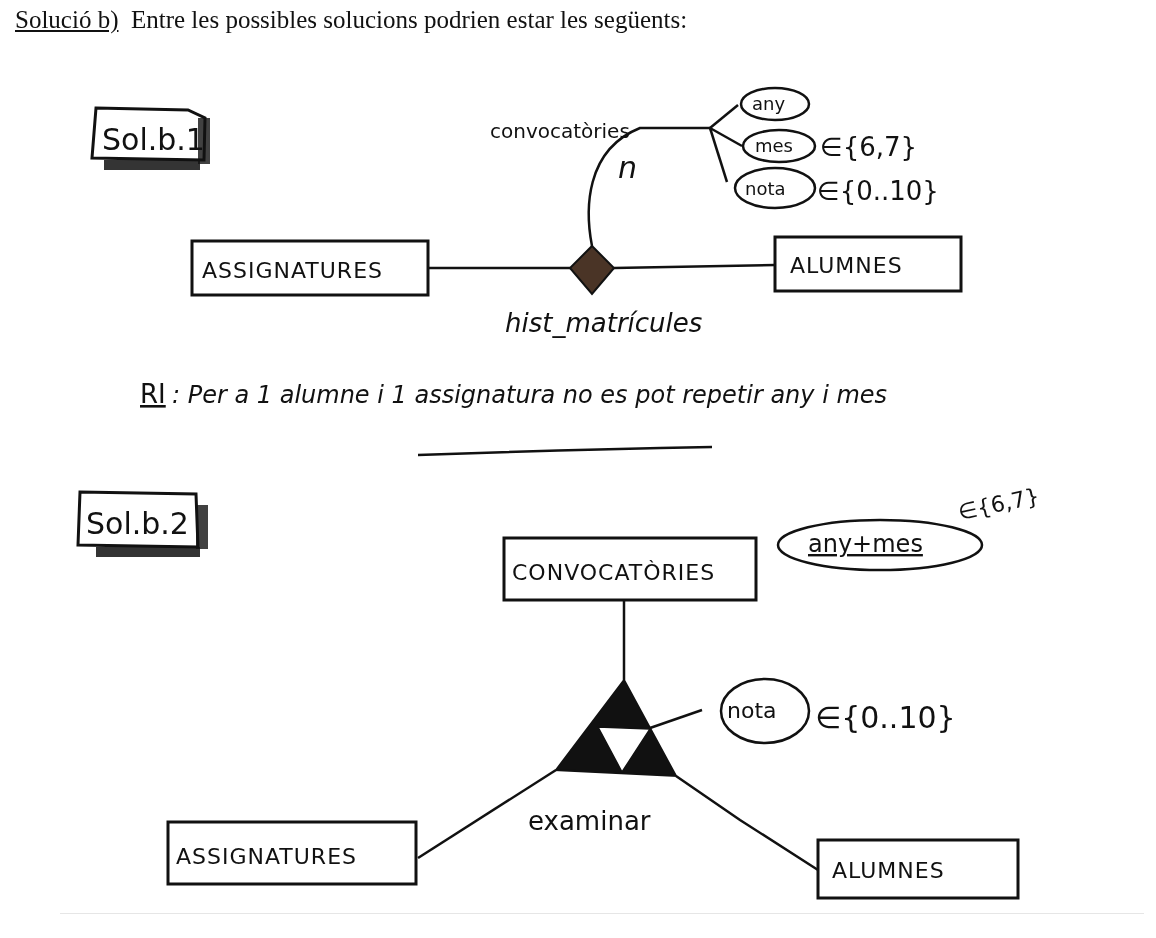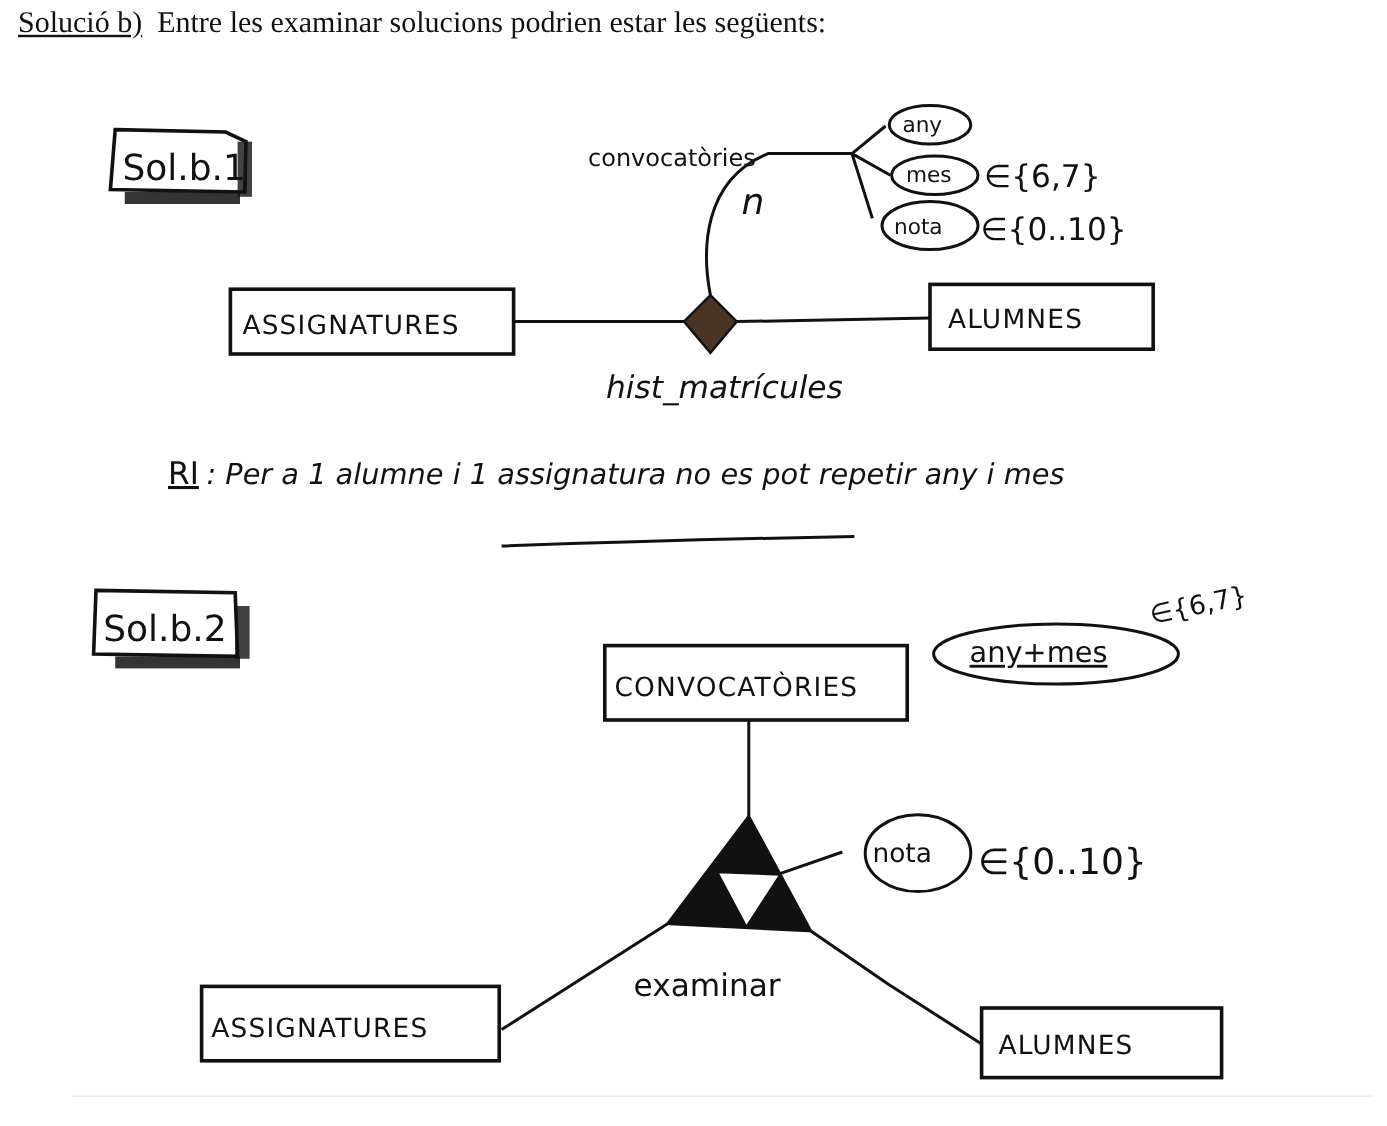--- a/index.html
+++ b/index.html
@@ -9,21 +9,21 @@
   svg.diagram { position: absolute; left: 0; top: 0; }
   .hand { font-family: "DejaVu Sans", sans-serif; fill: #111; }
   .entity-text { font-family: "DejaVu Sans", sans-serif; font-size: 22px; letter-spacing: 1px; fill: #111; }
   .bottom-rule { position: absolute; left: 60px; right: 12px; top: 913px; height: 1px; background: #e6e6e6; }
 </style>
 </head>
 <body>
 
 <div class="header">
   <span class="u">Solució b)</span>&nbsp;
-  <span>Entre les examinar solucions podrien estar les següents:</span>
+  <span>Entre les possibles solucions podrien estar les següents:</span>
 </div>
 
 <svg class="diagram" width="1156" height="938" viewBox="0 0 1156 938">
 
   <g>
     <path d="M96 108 L188 110 L205 118 L204 160 L92 158 Z" fill="none" stroke="#111" stroke-width="3"></path>
     <rect x="104" y="160" width="96" height="10" fill="#111" opacity="0.85"></rect>
     <rect x="198" y="118" width="12" height="46" fill="#111" opacity="0.8"></rect>
     <text class="hand" x="102" y="150" font-size="30">Sol.b.1</text>
   </g>

